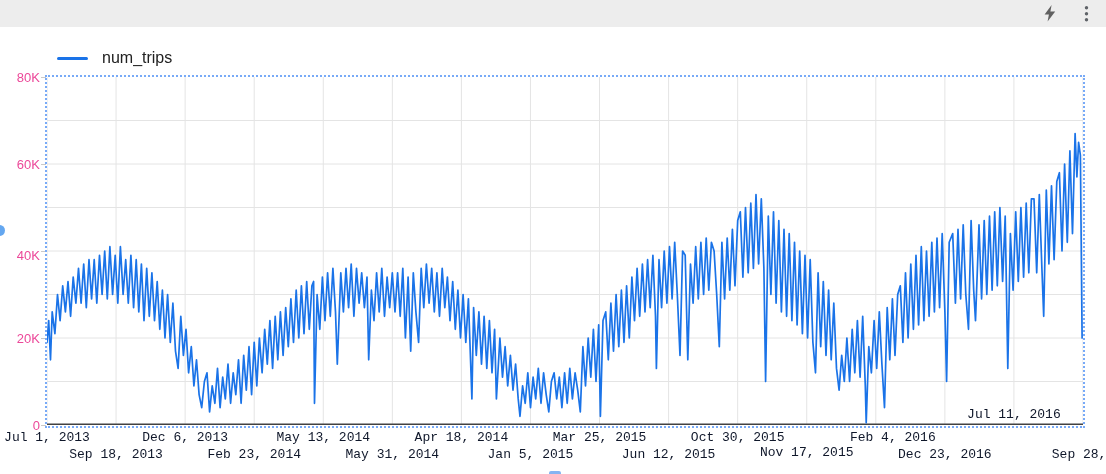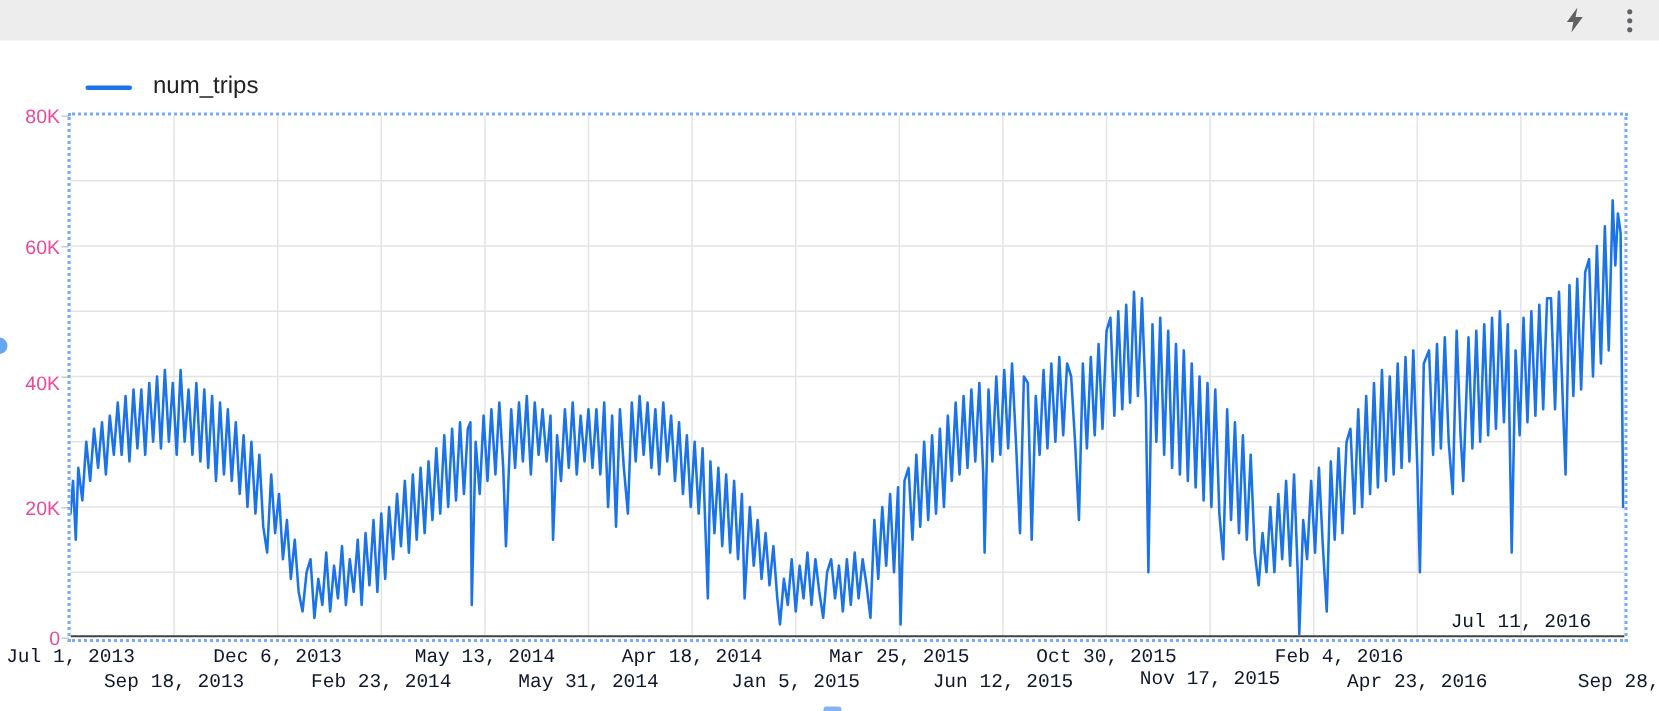--- a/index.html
+++ b/index.html
@@ -125,19 +125,19 @@
     <div class="xlabel" style="left: 254.2px; top: 448px; text-align: right;">Feb 23, 2014</div>
     <div class="xlabel" style="left: 323.267px; top: 431px;">May 13, 2014</div>
     <div class="xlabel" style="left: 392.333px; top: 448px;">May 31, 2014</div>
     <div class="xlabel" style="left: 461.4px; top: 431px;">Apr 18, 2014</div>
     <div class="xlabel" style="left: 530.467px; top: 448px;">Jan 5, 2015</div>
     <div class="xlabel" style="left: 599.533px; top: 431px; text-align: center;">Mar 25, 2015</div>
     <div class="xlabel" style="left: 668.6px; top: 448px;">Jun 12, 2015</div>
     <div class="xlabel" style="left: 737.667px; top: 431px;">Oct 30, 2015</div>
     <div class="xlabel" style="left: 806.733px; top: 428px; margin-top: 18px;">Nov 17, 2015</div>
     <div class="xlabel" style="left: 875.8px; top: 431px; margin-left: 17px;">Feb 4, 2016</div>
-    <div class="xlabel" style="left: 944.867px; top: 448px;">Apr 23, 2016</div>
+    <div class="xlabel" style="left: 944.867px; top: 448px;">Dec 23, 2016</div>
     <div class="xlabel" style="left: 1013.93px; top: 408px;">Jul 11, 2016</div>
     <div class="xlabel" style="left: 1083px; top: 448px;">Sep 28,…</div>
   </div>
 
 <div class="edge-handle" style="background: rgb(100, 167, 240);"></div>
 <div class="bottom-chip" style="background: rgb(133, 180, 242);"></div>
 
 </body></html>

